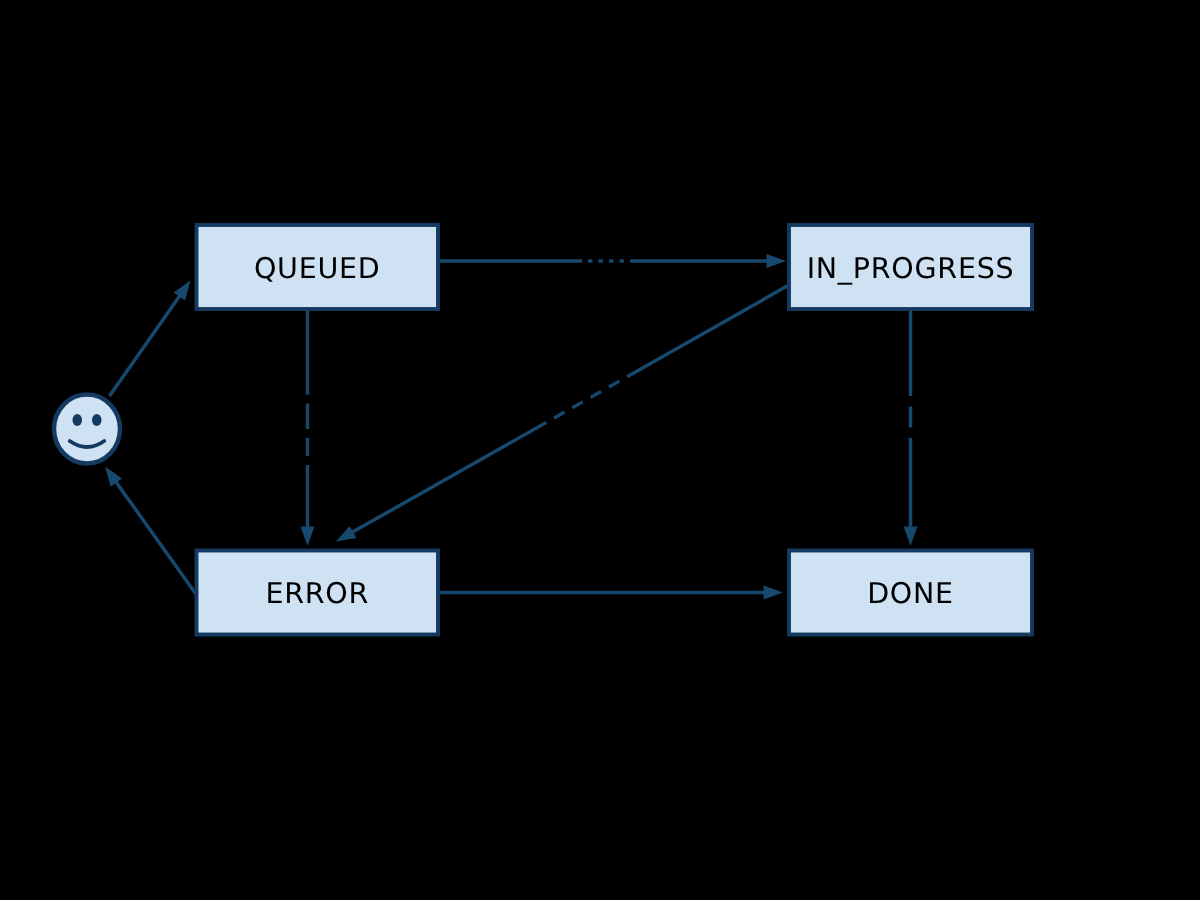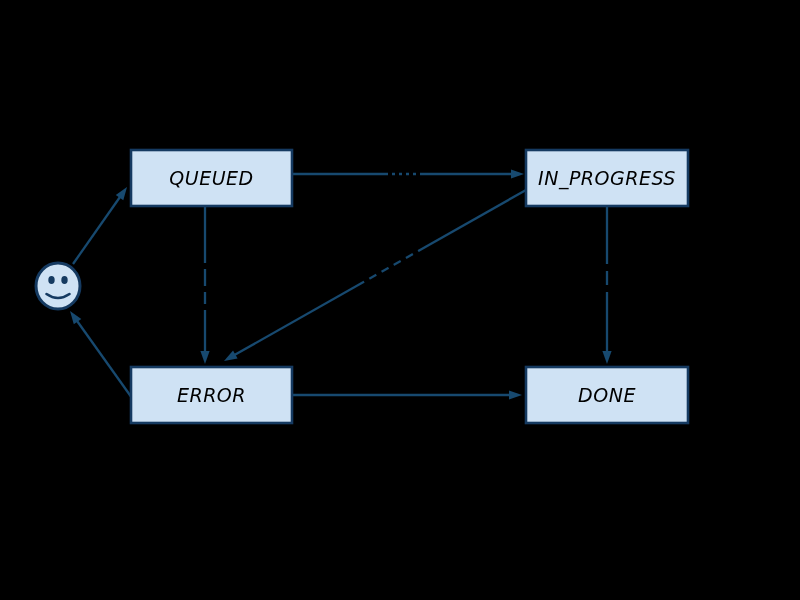--- a/index.html
+++ b/index.html
@@ -7,21 +7,20 @@
     padding: 0;
     background: #000;
   }
   .stage {
     position: relative;
     width: 708px;
     height: 600px;
     background: #000000;
     overflow: hidden;
     font-family: "DejaVu Sans", sans-serif;
-    font-style: italic;
   }
   svg text.node-label {
     font-family: "DejaVu Sans", sans-serif;
     font-size: 19px;
     fill: #000000;
     letter-spacing: 0.5px;
   }
 </style>
 </head>
 <body>

